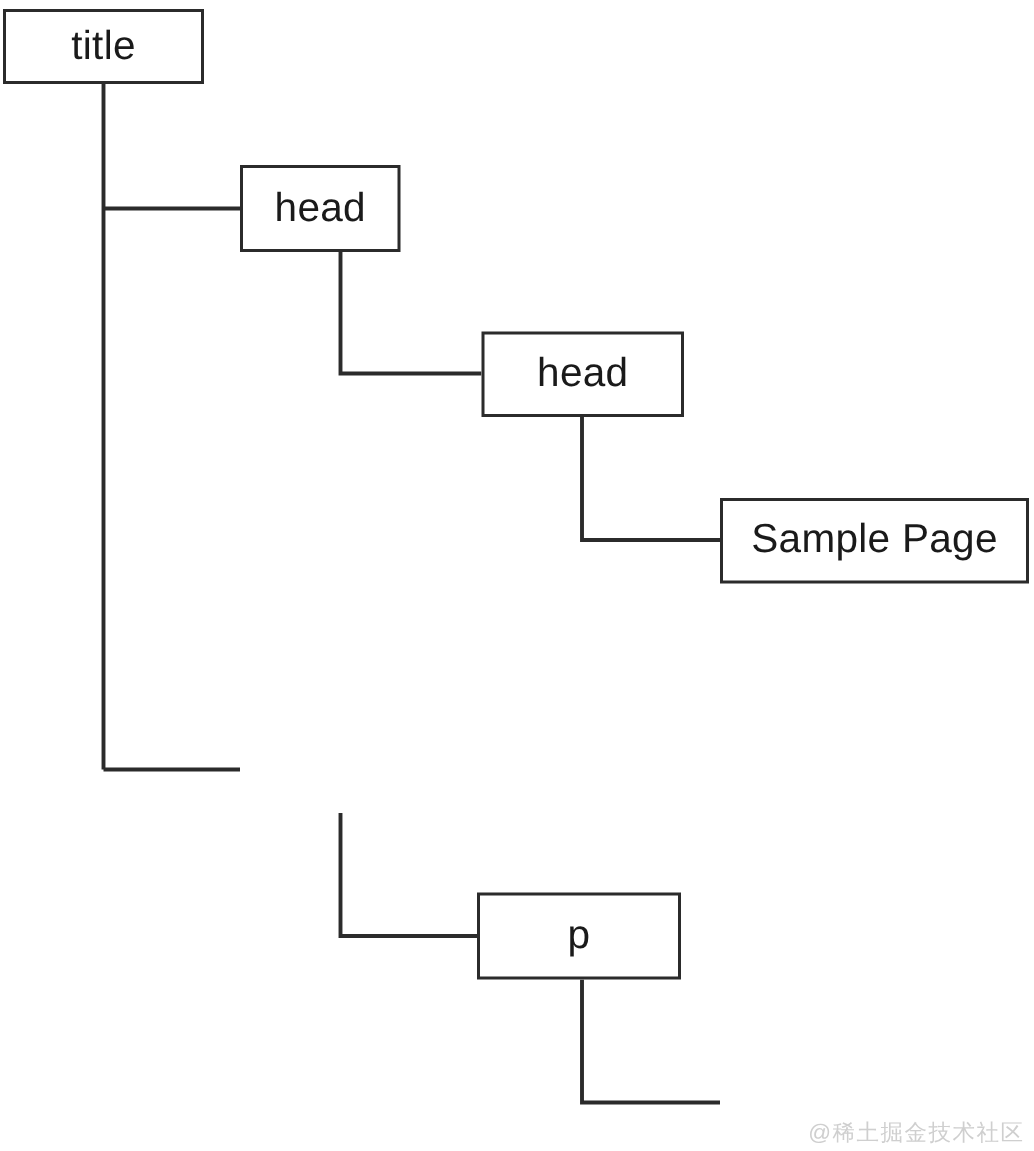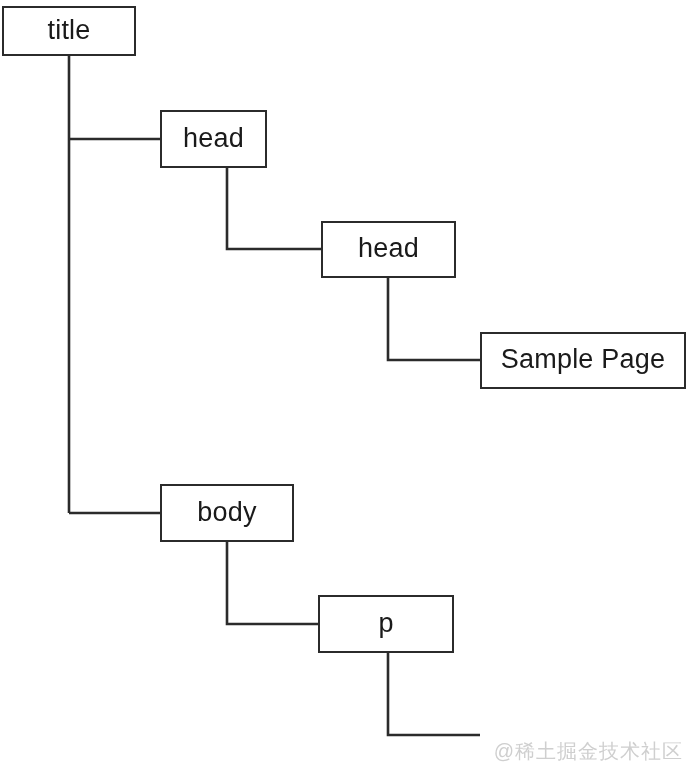--- a/index.html
+++ b/index.html
@@ -41,21 +41,21 @@
     z-index: 2;
   }
   .node-label {
     display: block;
     transform: translateY(-1px);
   }
   .watermark {
     position: absolute;
     right: 6px;
     bottom: 2px;
-    font-size: 20px;
+    font-size: 15px;
     color: #cfcfcf;
     letter-spacing: 1px;
     z-index: 3;
     white-space: nowrap;
     pointer-events: none;
   }
 </style>
 </head>
 <body>
 
@@ -89,23 +89,20 @@
   </div>
 
   <div class="node" style="left:321px; top:221px; width:135px; height:57px;">
     <span class="node-label">head</span>
   </div>
 
   <div class="node" style="left:480px; top:332px; width:206px; height:57px;text-align:center;">
     <span class="node-label">Sample Page</span>
   </div>
 
-  <div class="node" style="left:160px; top:484px; width:134px; height:58px;">
-    <span class="node-label">body</span>
-  </div>
 
   <div class="node" style="left:318px; top:595px; width:136px; height:58px;">
     <span class="node-label">p</span>
   </div>
 
 
   <div class="watermark">@稀土掘金技术社区</div>
 
 </div>
 

